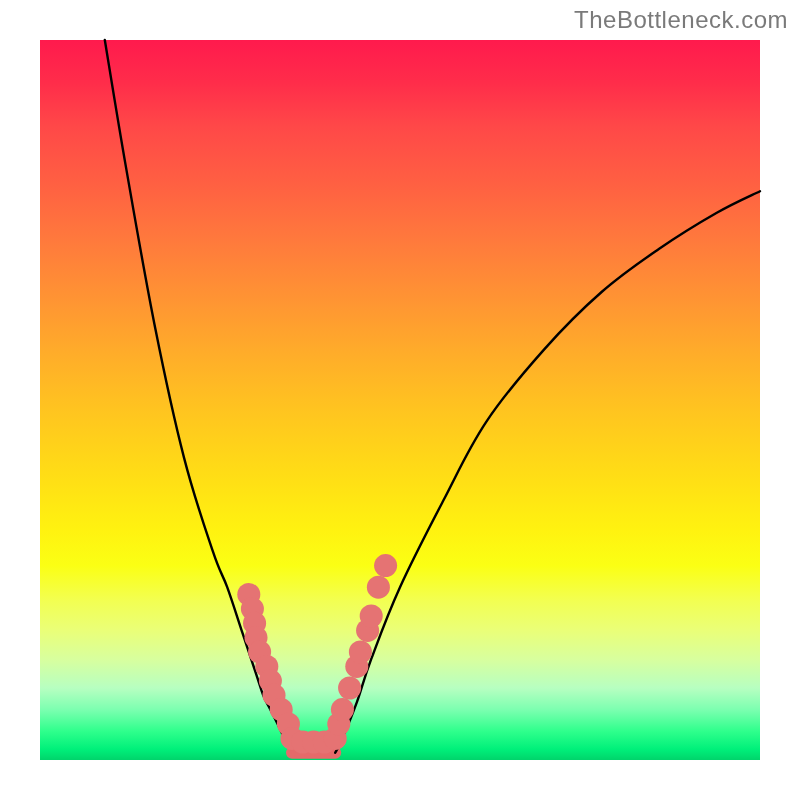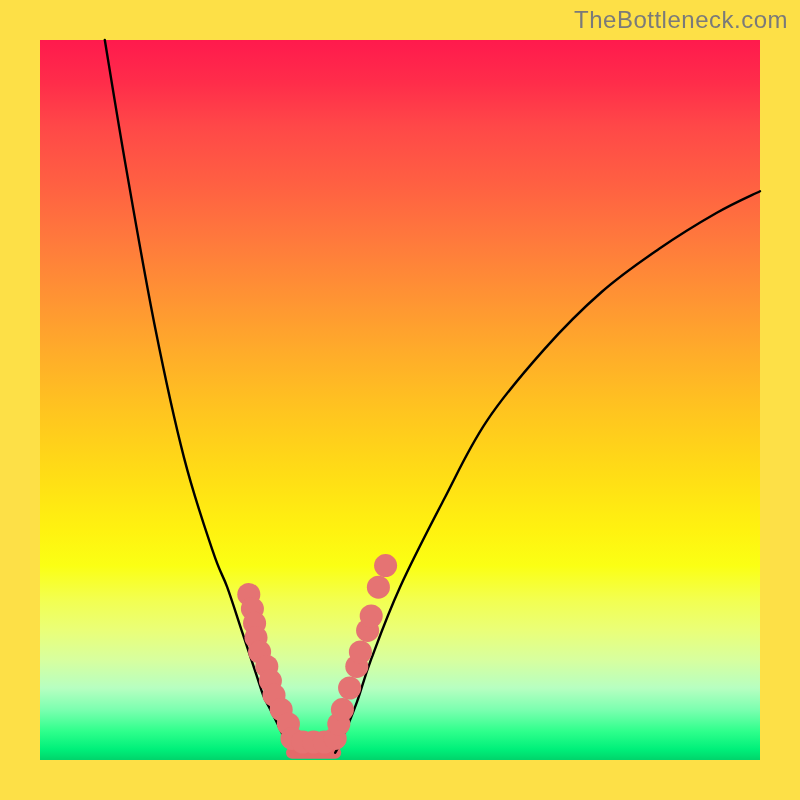--- a/index.html
+++ b/index.html
@@ -8,21 +8,21 @@
     width: 800px;
     height: 800px;
     overflow: hidden;
     background: #000;
     font-family: Arial, Helvetica, sans-serif;
   }
   .stage {
     position: relative;
     width: 800px;
     height: 800px;
-    background: #fde047;
+    background: #ffffff;
     text-align: center;
   }
   .plot-area {
     position: absolute;
     left: 40px;
     top: 40px;
     width: 720px;
     height: 720px;
     
     background: linear-gradient(

